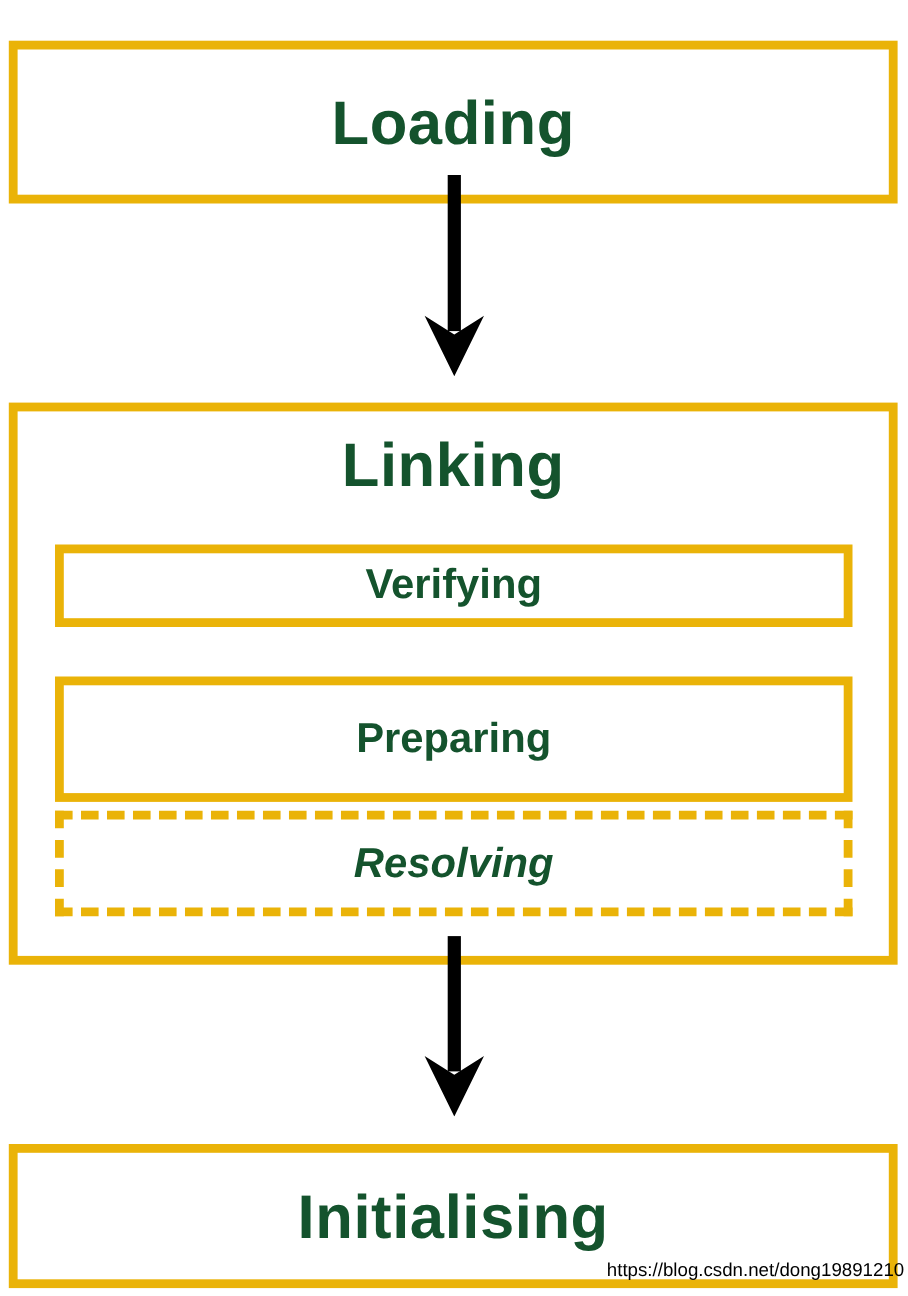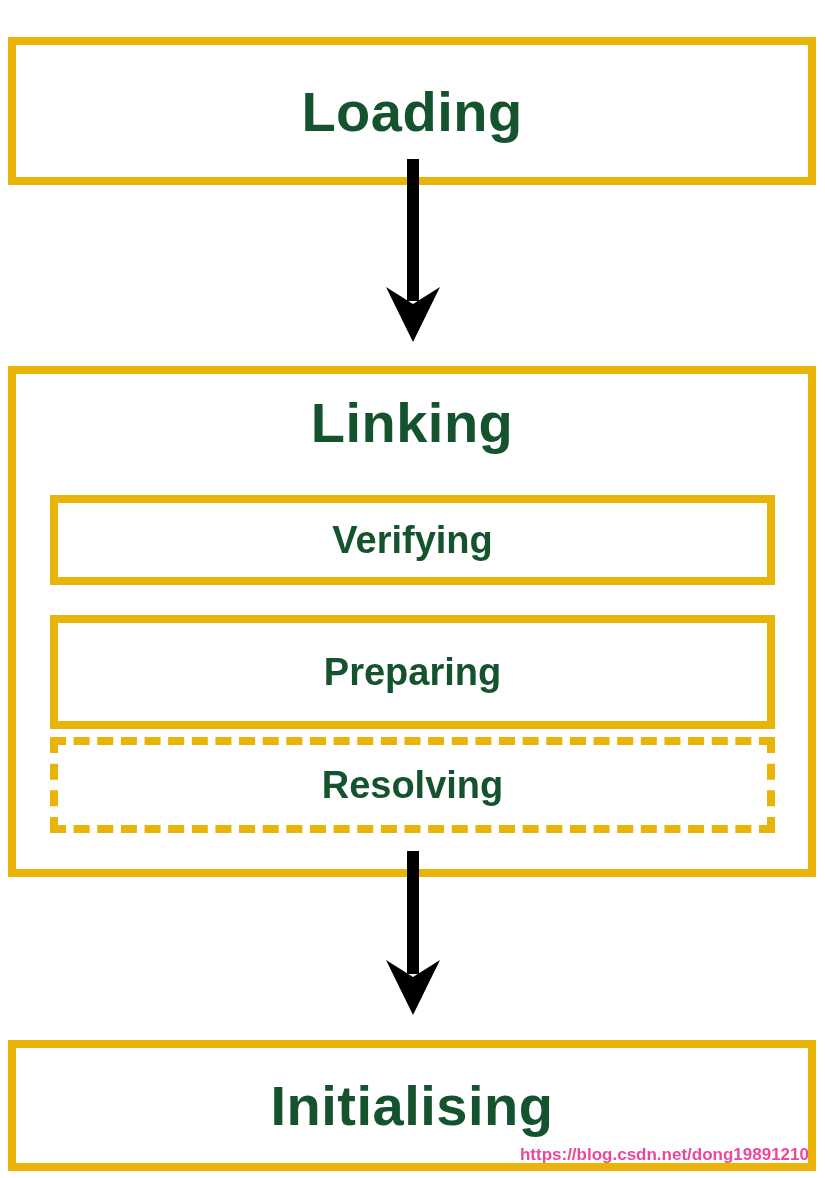--- a/index.html
+++ b/index.html
@@ -47,53 +47,53 @@
   .dashed {
     border-style: dashed;
   }
   .arrow {
     position: absolute;
     width: 60px;
   }
   .watermark {
     position: absolute;
     top: 1145px;
-    right: 16px;
+    right: 3px;
     font-size: 17px;
-    font-weight: bold;
-    color: #ec4899;
+    font-weight: normal;
+    color: #000000;
     z-index: 5;
     white-space: nowrap;
   }
 </style>
 </head>
 <body>
 
 <div class="node big-label" style="left:8px; top:12px; width:808px; height:148px;">
   <span>Loading</span>
 </div>
 
 <svg class="arrow" style="left:383px; top:159px; height:183px;" viewBox="0 0 60 183">
   <rect x="24" y="0" width="12" height="142" fill="#000000"></rect>
   <polygon points="30,183 3,128 30,145 57,128" fill="#000000"></polygon>
 </svg>
 
 <div class="node container-node" style="left:8px; top:341px; width:808px; height:511px;">
   <div class="container-title">Linking</div>
 </div>
 
-<div class="node sub-node" style="left:50px; top:470px; width:725px; height:90px;">
+<div class="node sub-node" style="left:50px; top:470px; width:725px; height:75px;">
   <span>Verifying</span>
 </div>
 
 <div class="node sub-node" style="left:50px; top:590px; width:725px; height:114px;">
   <span>Preparing</span>
 </div>
 
-<div class="node sub-node dashed" style="left:50px; top:712px; width:725px; height:96px;">
+<div class="node sub-node dashed" style="left:50px; top:712px; width:725px; height:96px;font-style:italic;">
   <span>Resolving</span>
 </div>
 
 <svg class="arrow" style="left:383px; top:851px; height:164px;" viewBox="0 0 60 164">
   <rect x="24" y="0" width="12" height="123" fill="#000000"></rect>
   <polygon points="30,164 3,109 30,126 57,109" fill="#000000"></polygon>
 </svg>
 
 <div class="node big-label" style="left:8px; top:1015px; width:808px; height:131px;">
   <span>Initialising</span>

